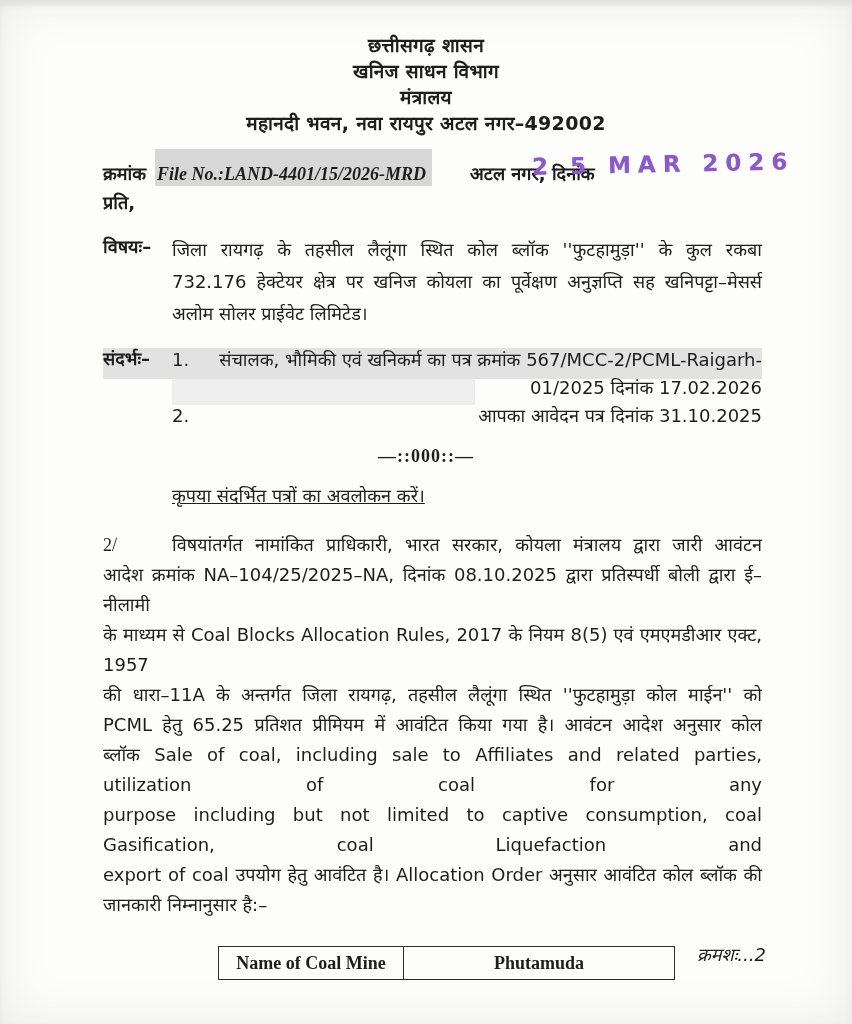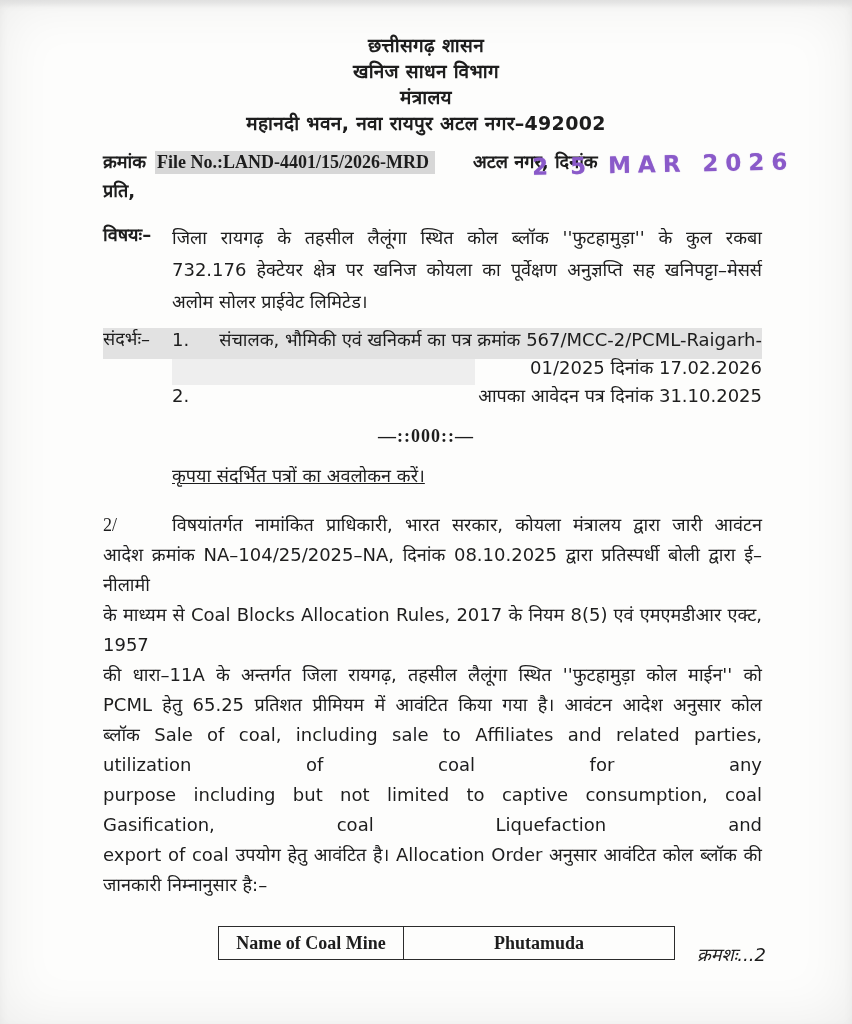--- a/index.html
+++ b/index.html
@@ -24,52 +24,53 @@
   .letterhead div { font-size:19px; line-height:26px; letter-spacing:.3px; }
 
   
   .meta-row {
     display:flex; align-items:baseline;
     margin:13px 90px 0 103px; position:relative;
   }
   .label-kramank { font-size:18px; font-weight:bold; flex:0 0 auto; }
   .file-no {
     font-weight:bold; font-size:18px; margin-left:9px;
-    background:#d7d7d7; padding:1px 6px 1px 2px;
+    background:#d7d7d7; padding:15px 6px 1px 2px;
     font-family:"Liberation Serif",serif;
+    font-style:italic;
   }
   .place-date { font-size:18px; font-weight:bold; margin-left:38px; white-space:nowrap; }
   .stamp {
     position:absolute; right:-32px; top:2px;
     font-family:"DejaVu Sans",sans-serif;
     font-size:23px; font-weight:bold; letter-spacing:7px;
     color:#8a5ac9; transform:rotate(-1.2deg); white-space:nowrap;
     text-shadow:0 0 1px rgba(138,90,201,.55);
   }
   .to-label { margin:4px 0 0 103px; font-size:18px; font-weight:bold; }
 
   
   .recipient { margin:2px 0 0 172px; font-size:18px; line-height:24px; }
   .recipient .name { font-weight:bold; }
 
   
-  .subject { display:flex; margin:20px 90px 8px 103px; }
+  .subject { display:flex; margin:20px 90px 16px 103px; }
   .subject .lbl { flex:0 0 69px; font-size:18px; font-weight:bold; }
   .subject .txt { flex:1; font-size:18px; line-height:32px; }
   .jline { text-align:justify; text-align-last:justify; }
   .jline.last { text-align-last:left; }
 
   
   .reference { display:flex; margin:6px 90px 0 103px;
     background-image:linear-gradient(#e2e2e2,#e2e2e2),linear-gradient(#eeeeee,#eeeeee);
     background-size:100% 31px, 46% 26px;
     background-position:0 2px, 69px 33px;
     background-repeat:no-repeat;
   }
-  .reference .lbl { flex:0 0 69px; font-size:18px; font-weight:normal; }
+  .reference .lbl { flex:0 0 69px; font-size:18px; font-weight:bold; }
   .ref-items { flex:1; }
   .ref-item { display:flex; font-size:18px; line-height:28px; }
   .ref-item .num { flex:0 0 34px; }
   .ref-item .txt { flex:1;text-align:right; }
 
   
   .separator { text-align:center; font-weight:bold; font-size:18px; margin-top:16px; letter-spacing:1px; }
   .salutation { margin:16px 0 0 172px; font-size:18px;text-decoration:underline; }
 
   

